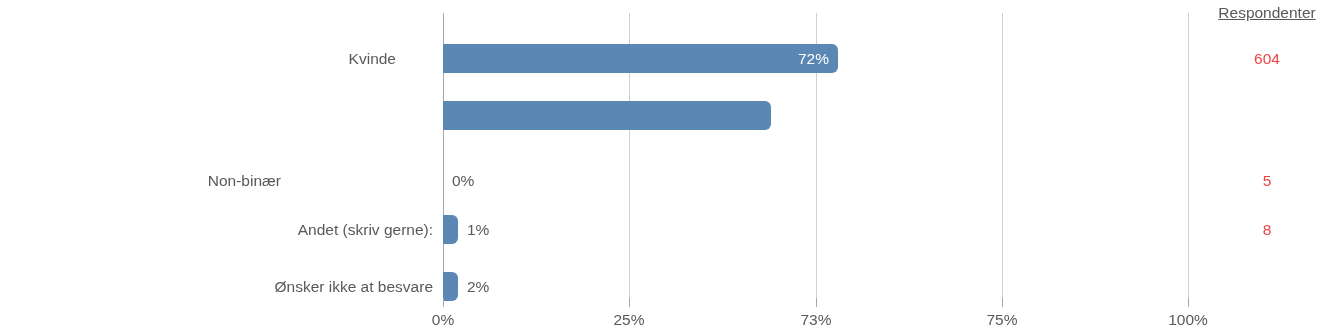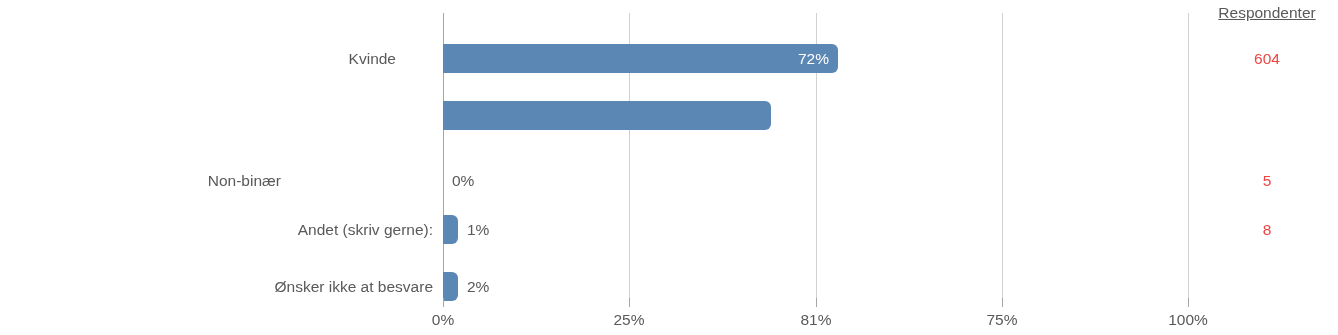--- a/index.html
+++ b/index.html
@@ -192,20 +192,20 @@
         </div>
       </div>
     </div>
 
   <div class="xaxis-layer">
       <div class="tick-mark" style="left: 443px;"></div>
       <div class="tick-label" style="left: 403px;">0%</div>
       <div class="tick-mark" style="left: 629px;"></div>
       <div class="tick-label" style="left: 589px;">25%</div>
       <div class="tick-mark" style="left: 816px;"></div>
-      <div class="tick-label" style="left: 776px;">81%</div>
+      <div class="tick-label" style="left: 776px;">73%</div>
       <div class="tick-mark" style="left: 1002px;"></div>
       <div class="tick-label" style="left: 962px;">75%</div>
       <div class="tick-mark" style="left: 1188px;"></div>
       <div class="tick-label" style="left: 1148px;">100%</div>
     </div>
 
 </div>
 
 </body></html>

